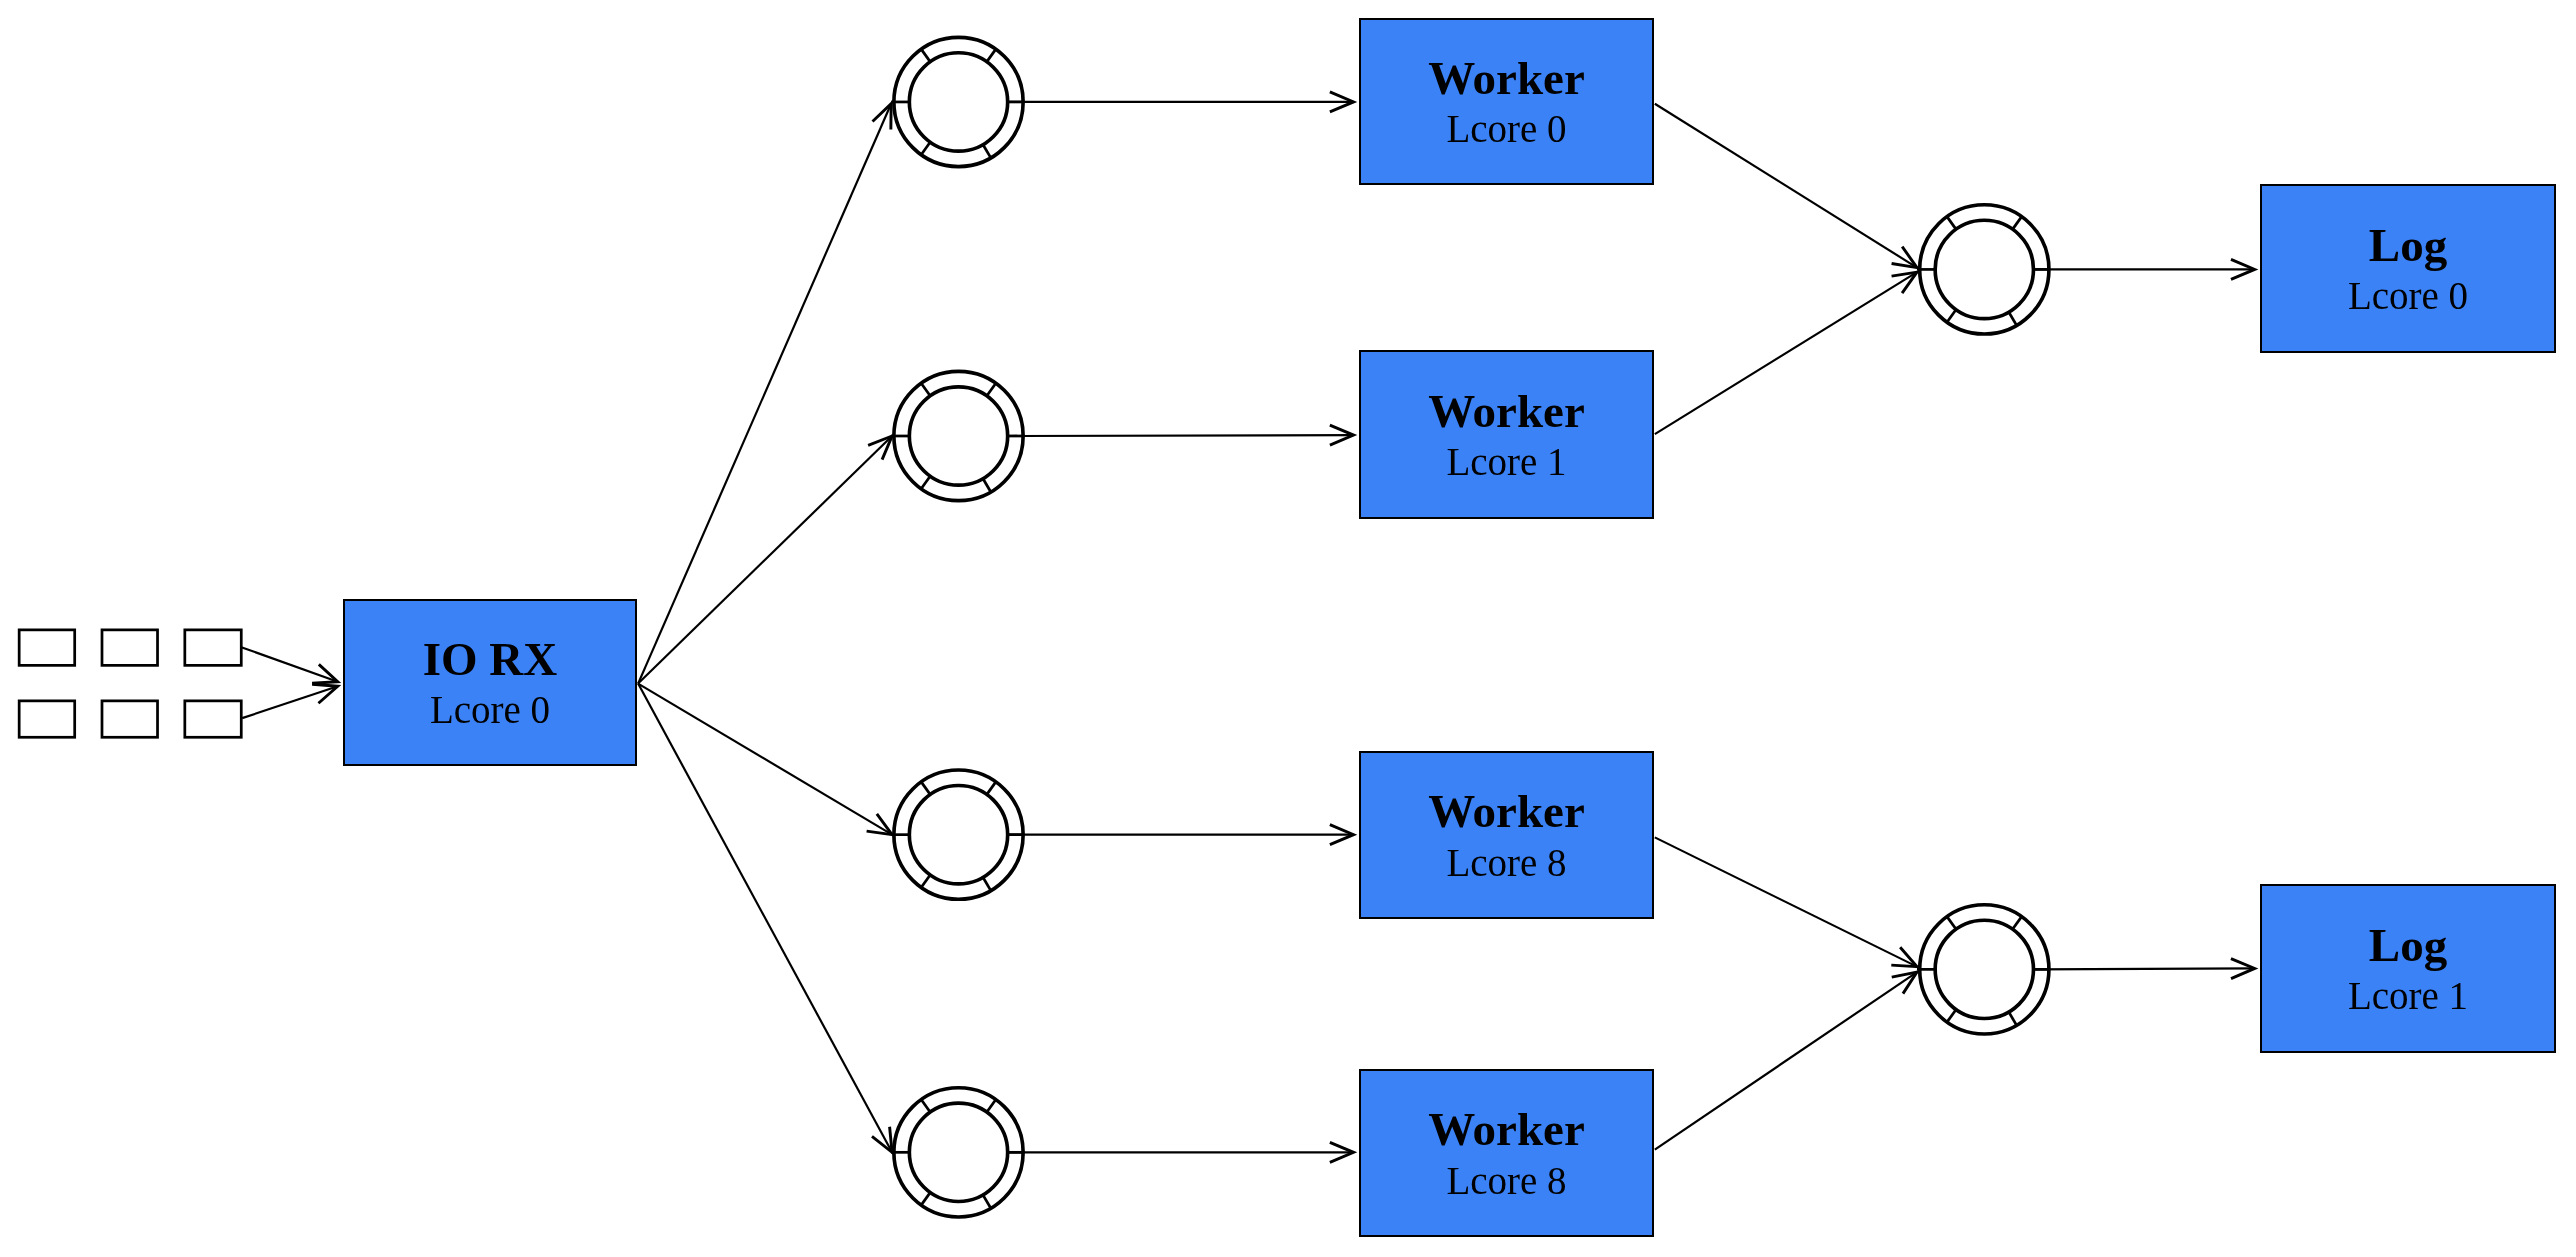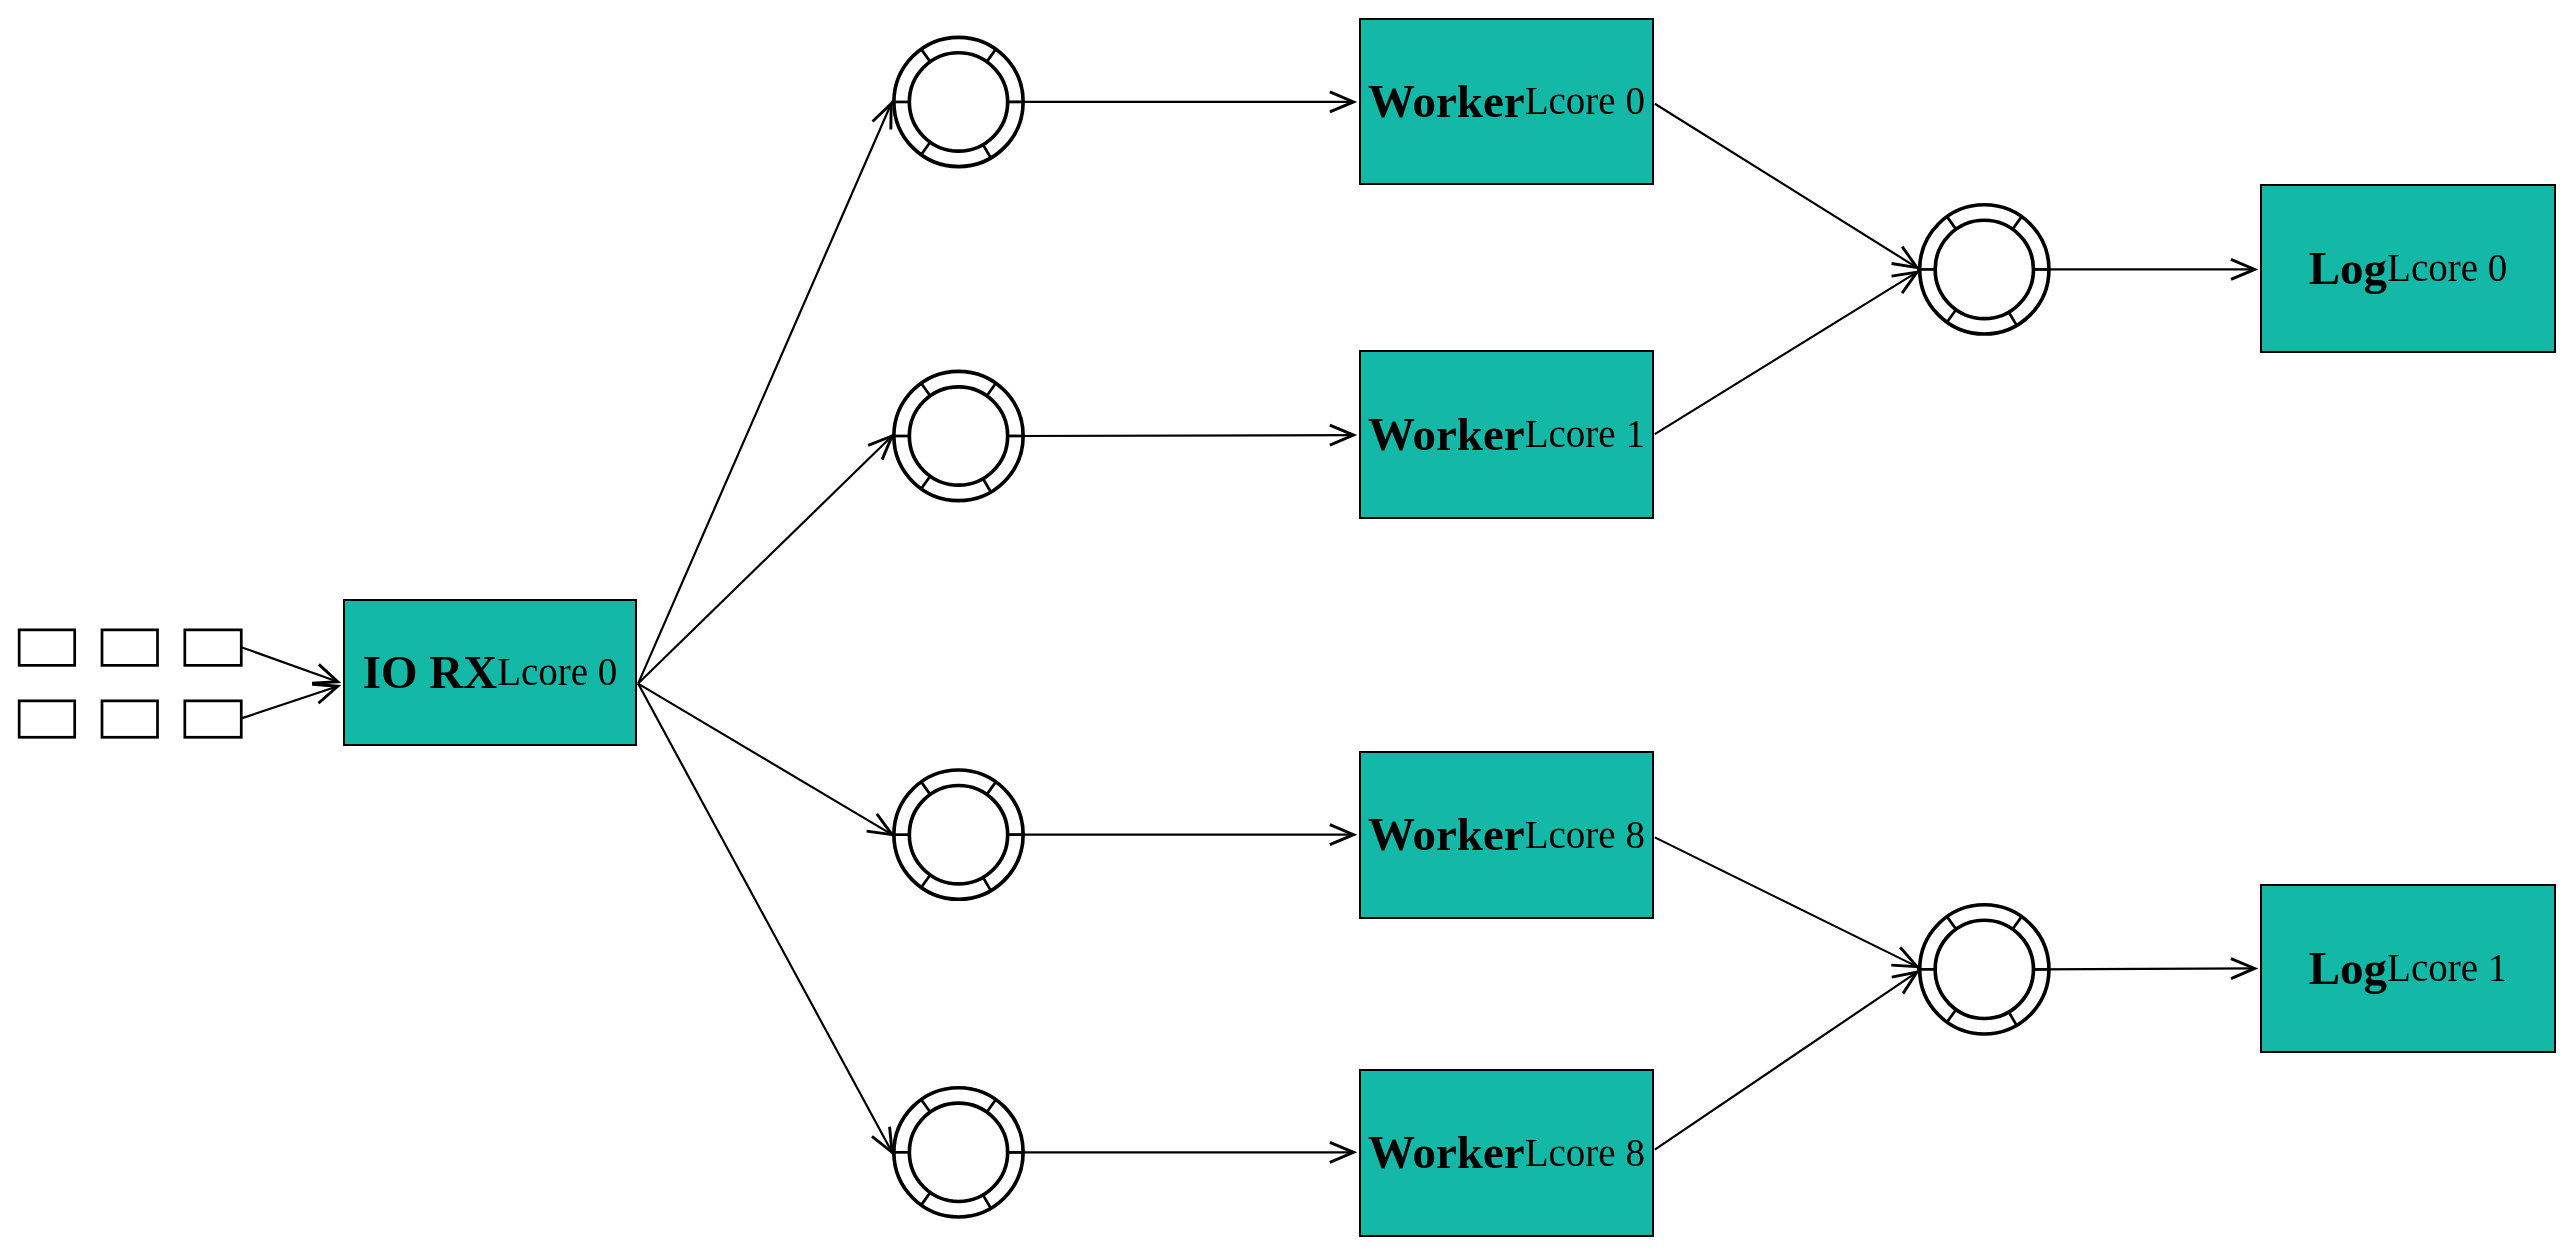--- a/index.html
+++ b/index.html
@@ -31,43 +31,43 @@
     stroke: #000000;
     fill: none;
   }
   .nic-rect {
     fill: #FFFFFF;
     stroke: #000000;
     stroke-width: 3;
   }
   .box {
     position: absolute;
-    background: #14b8a6;
+    background: #3b82f6;
     border: 2.7px solid #000000;
     box-sizing: border-box;
     display: flex;
-    flex-direction: row;
+    flex-direction: column;
     align-items: center;
     justify-content: center;
     text-align: center;
     color: #000000;
   }
   .box .bt {
     font-weight: bold;
     font-size: 47px;
     line-height: 1.18;
     white-space: nowrap;
   }
   .box .bs {
     font-weight: normal;
     font-size: 39px;
     line-height: 1.18;
     white-space: nowrap;
   }
-  .io-rx   { left: 343px;  top: 599px;  width: 294px; height: 147px; }
+  .io-rx   { left: 343px;  top: 599px;  width: 294px; height: 167px; }
   .worker0 { left: 1359px; top: 18px;   width: 295px; height: 167px; }
   .worker1 { left: 1359px; top: 350px;  width: 295px; height: 169px; }
   .worker2 { left: 1359px; top: 751px;  width: 295px; height: 168px; }
   .worker3 { left: 1359px; top: 1069px; width: 295px; height: 168px; }
   .log0    { left: 2260px; top: 184px;  width: 296px; height: 169px; }
   .log1    { left: 2260px; top: 884px;  width: 296px; height: 169px; }
 </style>
 </head>
 <body>
 

